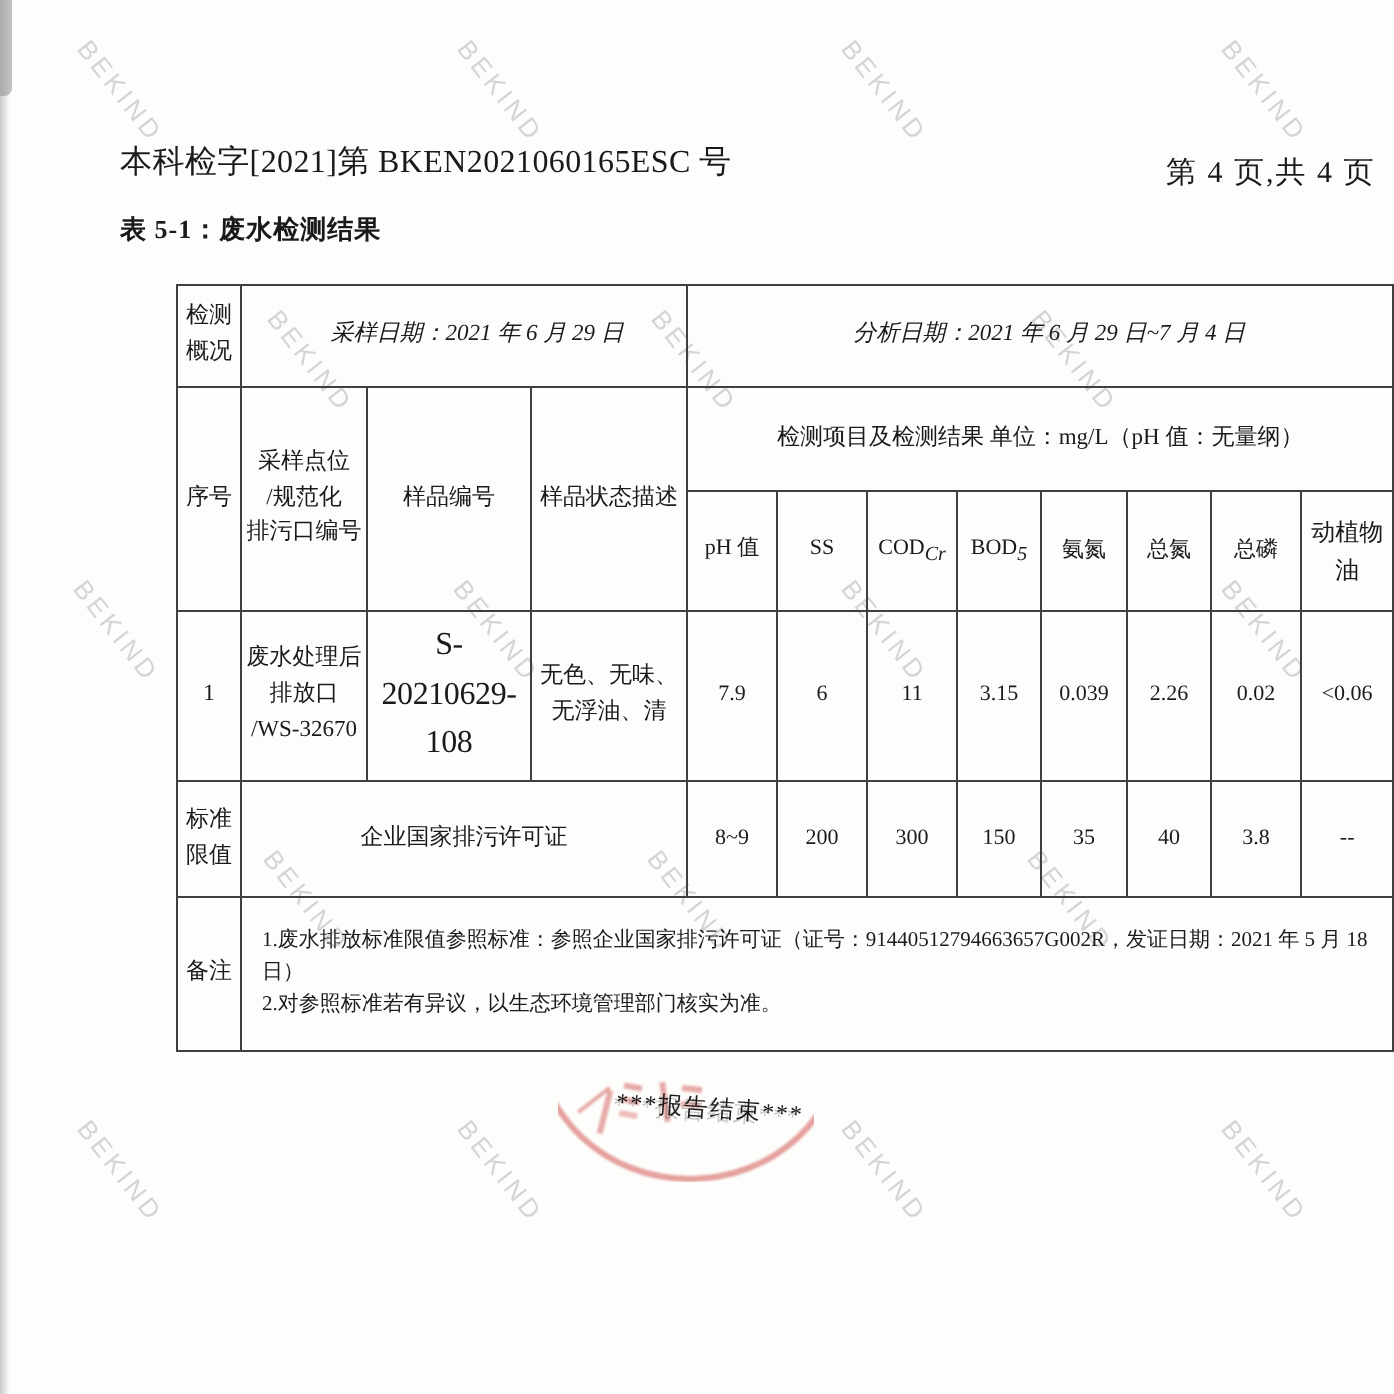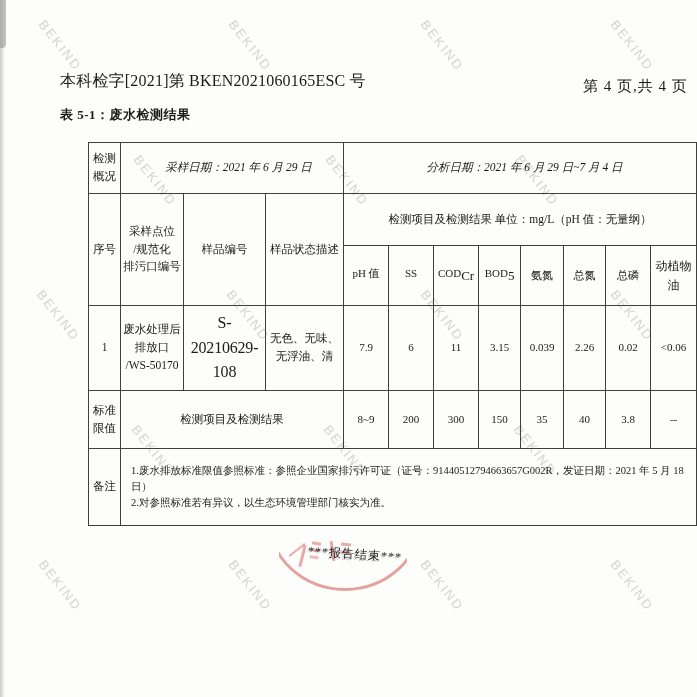--- a/index.html
+++ b/index.html
@@ -29,21 +29,21 @@
     font-size:11.5px;
     margin-left:43px;
   }
   table.report td, table.report th{
     border:1px solid #3f3f3f;text-align:center;vertical-align:middle;
     padding:0;font-weight:normal;line-height:1.55;overflow:hidden;
   }
   .al{text-align:left;padding-left:13px !important;font-style:italic;}
   .num{font-size:16px;letter-spacing:-.2px;}
   .small{font-size:11px;}
-  sub{font-size:13px;}
+  sub{font-size:10px;font-style:italic;}
   .remarks{
     text-align:left !important;padding:4px 10px !important;
     font-size:10.5px;line-height:2.05;
   }
 
   .end-mark{
     position:absolute;left:308px;top:546px;font-size:12px;letter-spacing:1px;
     transform:rotate(4deg);z-index:3;
     text-shadow:-1.5px 1.5px 0 rgba(40,40,40,.25);
   }
@@ -130,42 +130,42 @@
     <th class="small"><span>氨氮</span></th>
     <th class="small"><span>总氮</span></th>
     <th class="small"><span>总磷</span></th>
     <th class="small" style="font-size:12px"><span>动植物油</span></th>
   </tr>
   <tr style="height:85px">
     <td>1</td>
     <td>
       <div>废水处理后</div>
       <div>排放口</div>
-      <div>/WS-50170</div>
+      <div>/WS-32670</div>
     </td>
     <td class="num">S-20210629-108</td>
     <td>
       <div>无色、无味、</div>
       <div>无浮油、清</div>
     </td>
     <td class="small">7.9</td>
     <td class="small">6</td>
     <td class="small">11</td>
     <td class="small">3.15</td>
     <td class="small">0.039</td>
     <td class="small">2.26</td>
     <td class="small">0.02</td>
     <td class="small">&lt;0.06</td>
   </tr>
   <tr style="height:58px">
     <td>
       <div>标准</div>
       <div>限值</div>
     </td>
-    <td colspan="3">检测项目及检测结果</td>
+    <td colspan="3">企业国家排污许可证</td>
     <td class="small">8~9</td>
     <td class="small">200</td>
     <td class="small">300</td>
     <td class="small">150</td>
     <td class="small">35</td>
     <td class="small">40</td>
     <td class="small">3.8</td>
     <td class="small">--</td>
   </tr>
   <tr style="height:77px">

